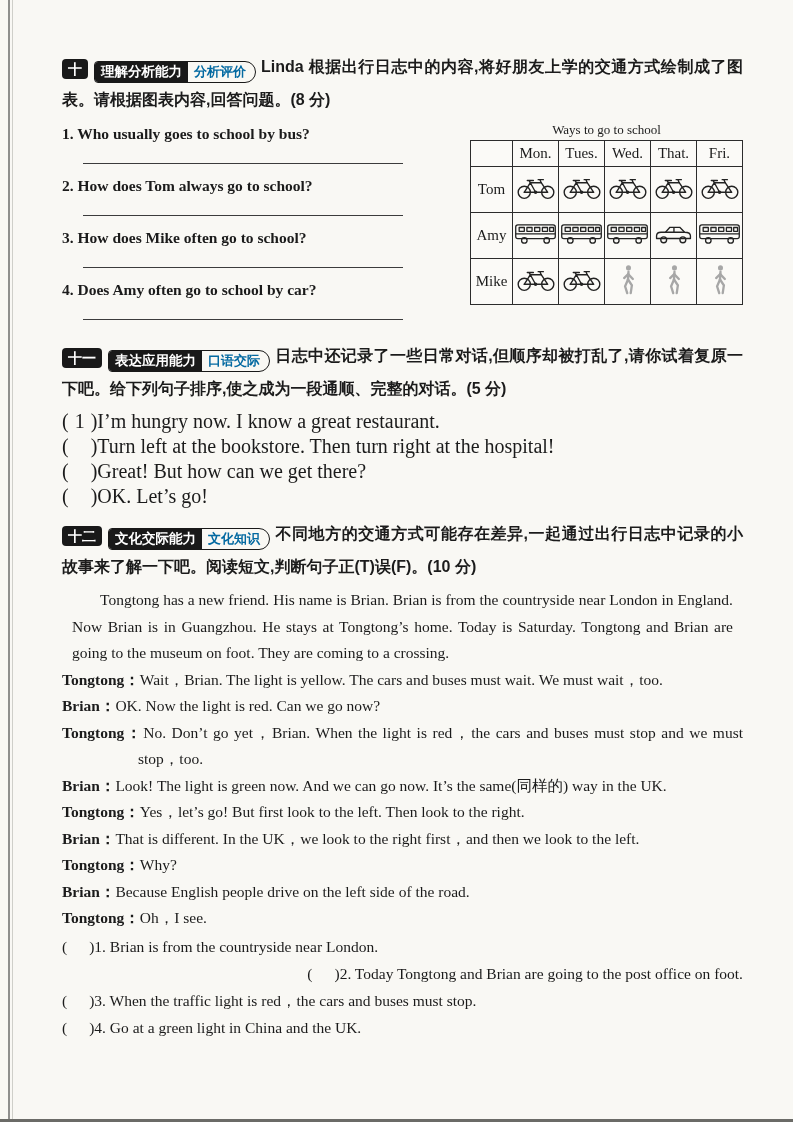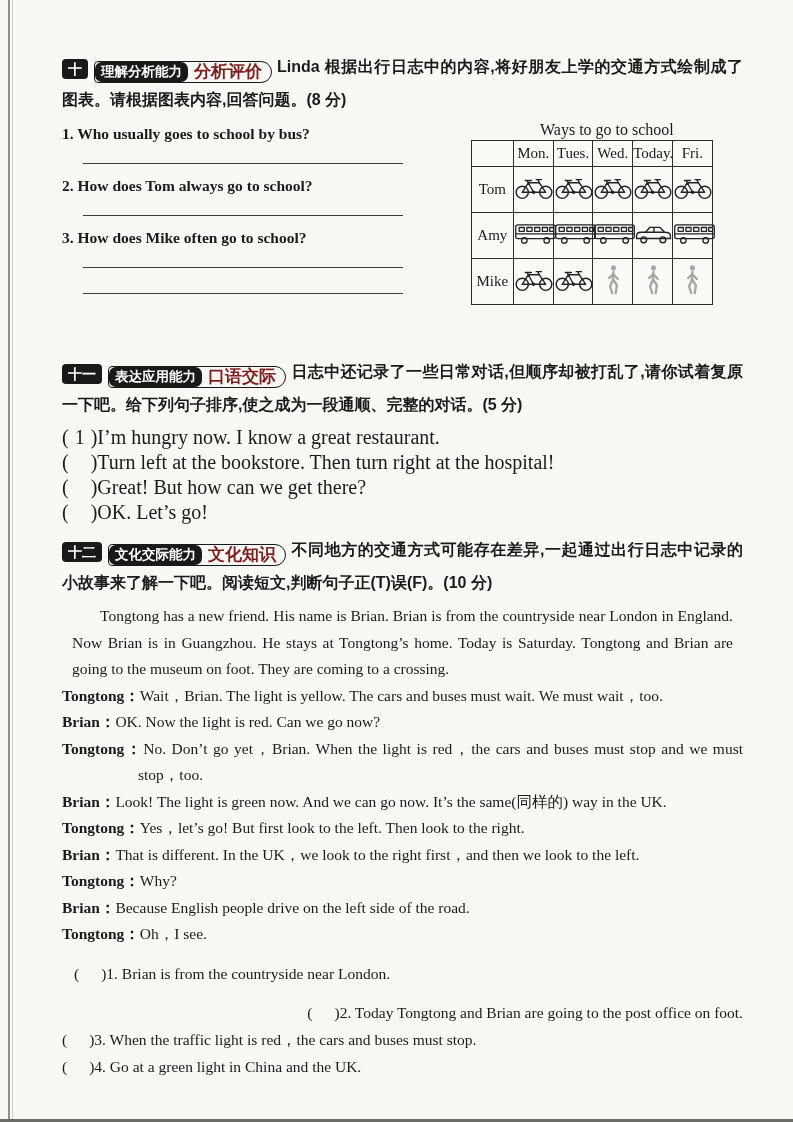--- a/index.html
+++ b/index.html
@@ -23,32 +23,32 @@
   .sec-num {
     display: inline-block; background: #191919; color: #fff;
     border-radius: 4px; padding: 0 6px; font-size: 14px; line-height: 20px;
     margin-right: 6px; vertical-align: -2px;
   }
   .pill {
     display: inline-flex; border: 1.5px solid #191919;
     border-radius: 4px 11px 11px 4px; overflow: hidden;
     vertical-align: -4px; margin-right: 5px; line-height: 18px;
   }
-  .pill-black { background: #191919; color: #fff; padding: 1px 6px; font-size: 13.5px; border-radius: 7px; }
-  .pill-white { background: transparent; color: #7f1d1d; padding: 1px 9px 1px 6px; font-size: 17px; }
+  .pill-black { background: #191919; color: #fff; padding: 1px 6px; font-size: 13.5px; }
+  .pill-white { background: transparent; color: #0369a1; padding: 1px 9px 1px 6px; font-size: 13px; }
 
   
   .sec10-body { display: flex; margin-top: 5px; }
   .q-col { width: 410px; font-size: 15.5px; }
   .q-item { height: 52px; }
   .q-text { line-height: 26px; white-space: nowrap; font-weight: bold; }
   .q-line { margin: 16px 0 0 21px; width: 320px; border-bottom: 1.5px solid #3c3c3c; height: 0; }
   .t-col { width: 273px; margin-left: auto; }
-  .t-title { margin: 0 0 1px; text-align: center; font-size: 16px; line-height: 18px; }
-  table.ways { border-collapse: collapse; width: 242px; table-layout: fixed; }
+  .t-title { margin: 0 0 1px; text-align: center; font-size: 13px; line-height: 18px; }
+  table.ways { border-collapse: collapse; width: 273px; table-layout: fixed; }
   table.ways th, table.ways td {
     border: 1.3px solid #2c2c2c; text-align: center; vertical-align: middle;
     font-weight: 400; font-size: 15px; padding: 0; background: #fbfaf7;
   }
   table.ways thead th { height: 26px; }
   table.ways tbody th, table.ways tbody td { height: 46px; }
   col.name-col { width: 42px; }
   .cell-icon { display: inline-block; line-height: 0; }
 
   
@@ -97,41 +97,42 @@
           </div>
           <div class="q-item">
             <div class="q-text">2. How does Tom always go to school?</div>
             <div class="q-line"></div>
           </div>
           <div class="q-item">
             <div class="q-text">3. How does Mike often go to school?</div>
             <div class="q-line"></div>
           </div>
           <div class="q-item">
+            <div class="q-text">4. Does Amy often go to school by car?</div>
             <div class="q-line"></div>
           </div>
         </div>
       <div class="t-col">
         <p class="t-title">Ways to go to school</p>
         <table class="ways">
           <colgroup>
               <col class="name-col">
               <col>
               <col>
               <col>
               <col>
               <col>
             </colgroup>
           <thead>
               <tr>
                 <th></th>
                 <th>Mon.</th>
                 <th>Tues.</th>
                 <th>Wed.</th>
-                <th>Today.</th>
+                <th>That.</th>
                 <th>Fri.</th>
               </tr>
             </thead>
           <tbody>
               <tr>
                 <th>Tom</th>
                 <td><span class="cell-icon"><svg width="40" height="25" viewBox="0 0 46 28">
                       <g fill="none" stroke="#222" stroke-width="1.6" stroke-linecap="round" stroke-linejoin="round">
                         <circle cx="9.5" cy="19.5" r="7"></circle>
                         <circle cx="36.5" cy="19.5" r="7"></circle>
@@ -339,19 +340,19 @@
         <p><span class="speaker">Brian：</span><span>OK. Now the light is red. Can we go now?</span></p>
         <p><span class="speaker">Tongtong：</span><span>No. Don’t go yet，Brian. When the light is red，the cars and buses must stop and we must stop，too.</span></p>
         <p><span class="speaker">Brian：</span><span>Look! The light is green now. And we can go now. It’s the same(同样的) way in the UK.</span></p>
         <p><span class="speaker">Tongtong：</span><span>Yes，let’s go! But first look to the left. Then look to the right.</span></p>
         <p><span class="speaker">Brian：</span><span>That is different. In the UK，we look to the right first，and then we look to the left.</span></p>
         <p><span class="speaker">Tongtong：</span><span>Why?</span></p>
         <p><span class="speaker">Brian：</span><span>Because English people drive on the left side of the road.</span></p>
         <p><span class="speaker">Tongtong：</span><span>Oh，I see.</span></p>
       </div>
     <div class="tf-list">
-        <p class="tf-item" style="margin: 12px; font-family: Liberation Serif, serif;"><span>(</span><span class="tf-gap"></span><span>)</span><span>1. Brian is from the countryside near London.</span></p>
+        <p class="tf-item" style="margin: 0px; font-family: Liberation Serif, serif;"><span>(</span><span class="tf-gap"></span><span>)</span><span>1. Brian is from the countryside near London.</span></p>
         <p class="tf-item" style="margin: 0px; text-align: right;"><span>(</span><span class="tf-gap"></span><span>)</span><span>2. Today Tongtong and Brian are going to the post office on foot.</span></p>
         <p class="tf-item" style="margin: 0px;"><span>(</span><span class="tf-gap"></span><span>)</span><span>3. When the traffic light is red，the cars and buses must stop.</span></p>
         <p class="tf-item" style="margin: 0px;"><span>(</span><span class="tf-gap"></span><span>)</span><span>4. Go at a green light in China and the UK.</span></p>
       </div>
   </section>
 </div>
 
 </body></html>

